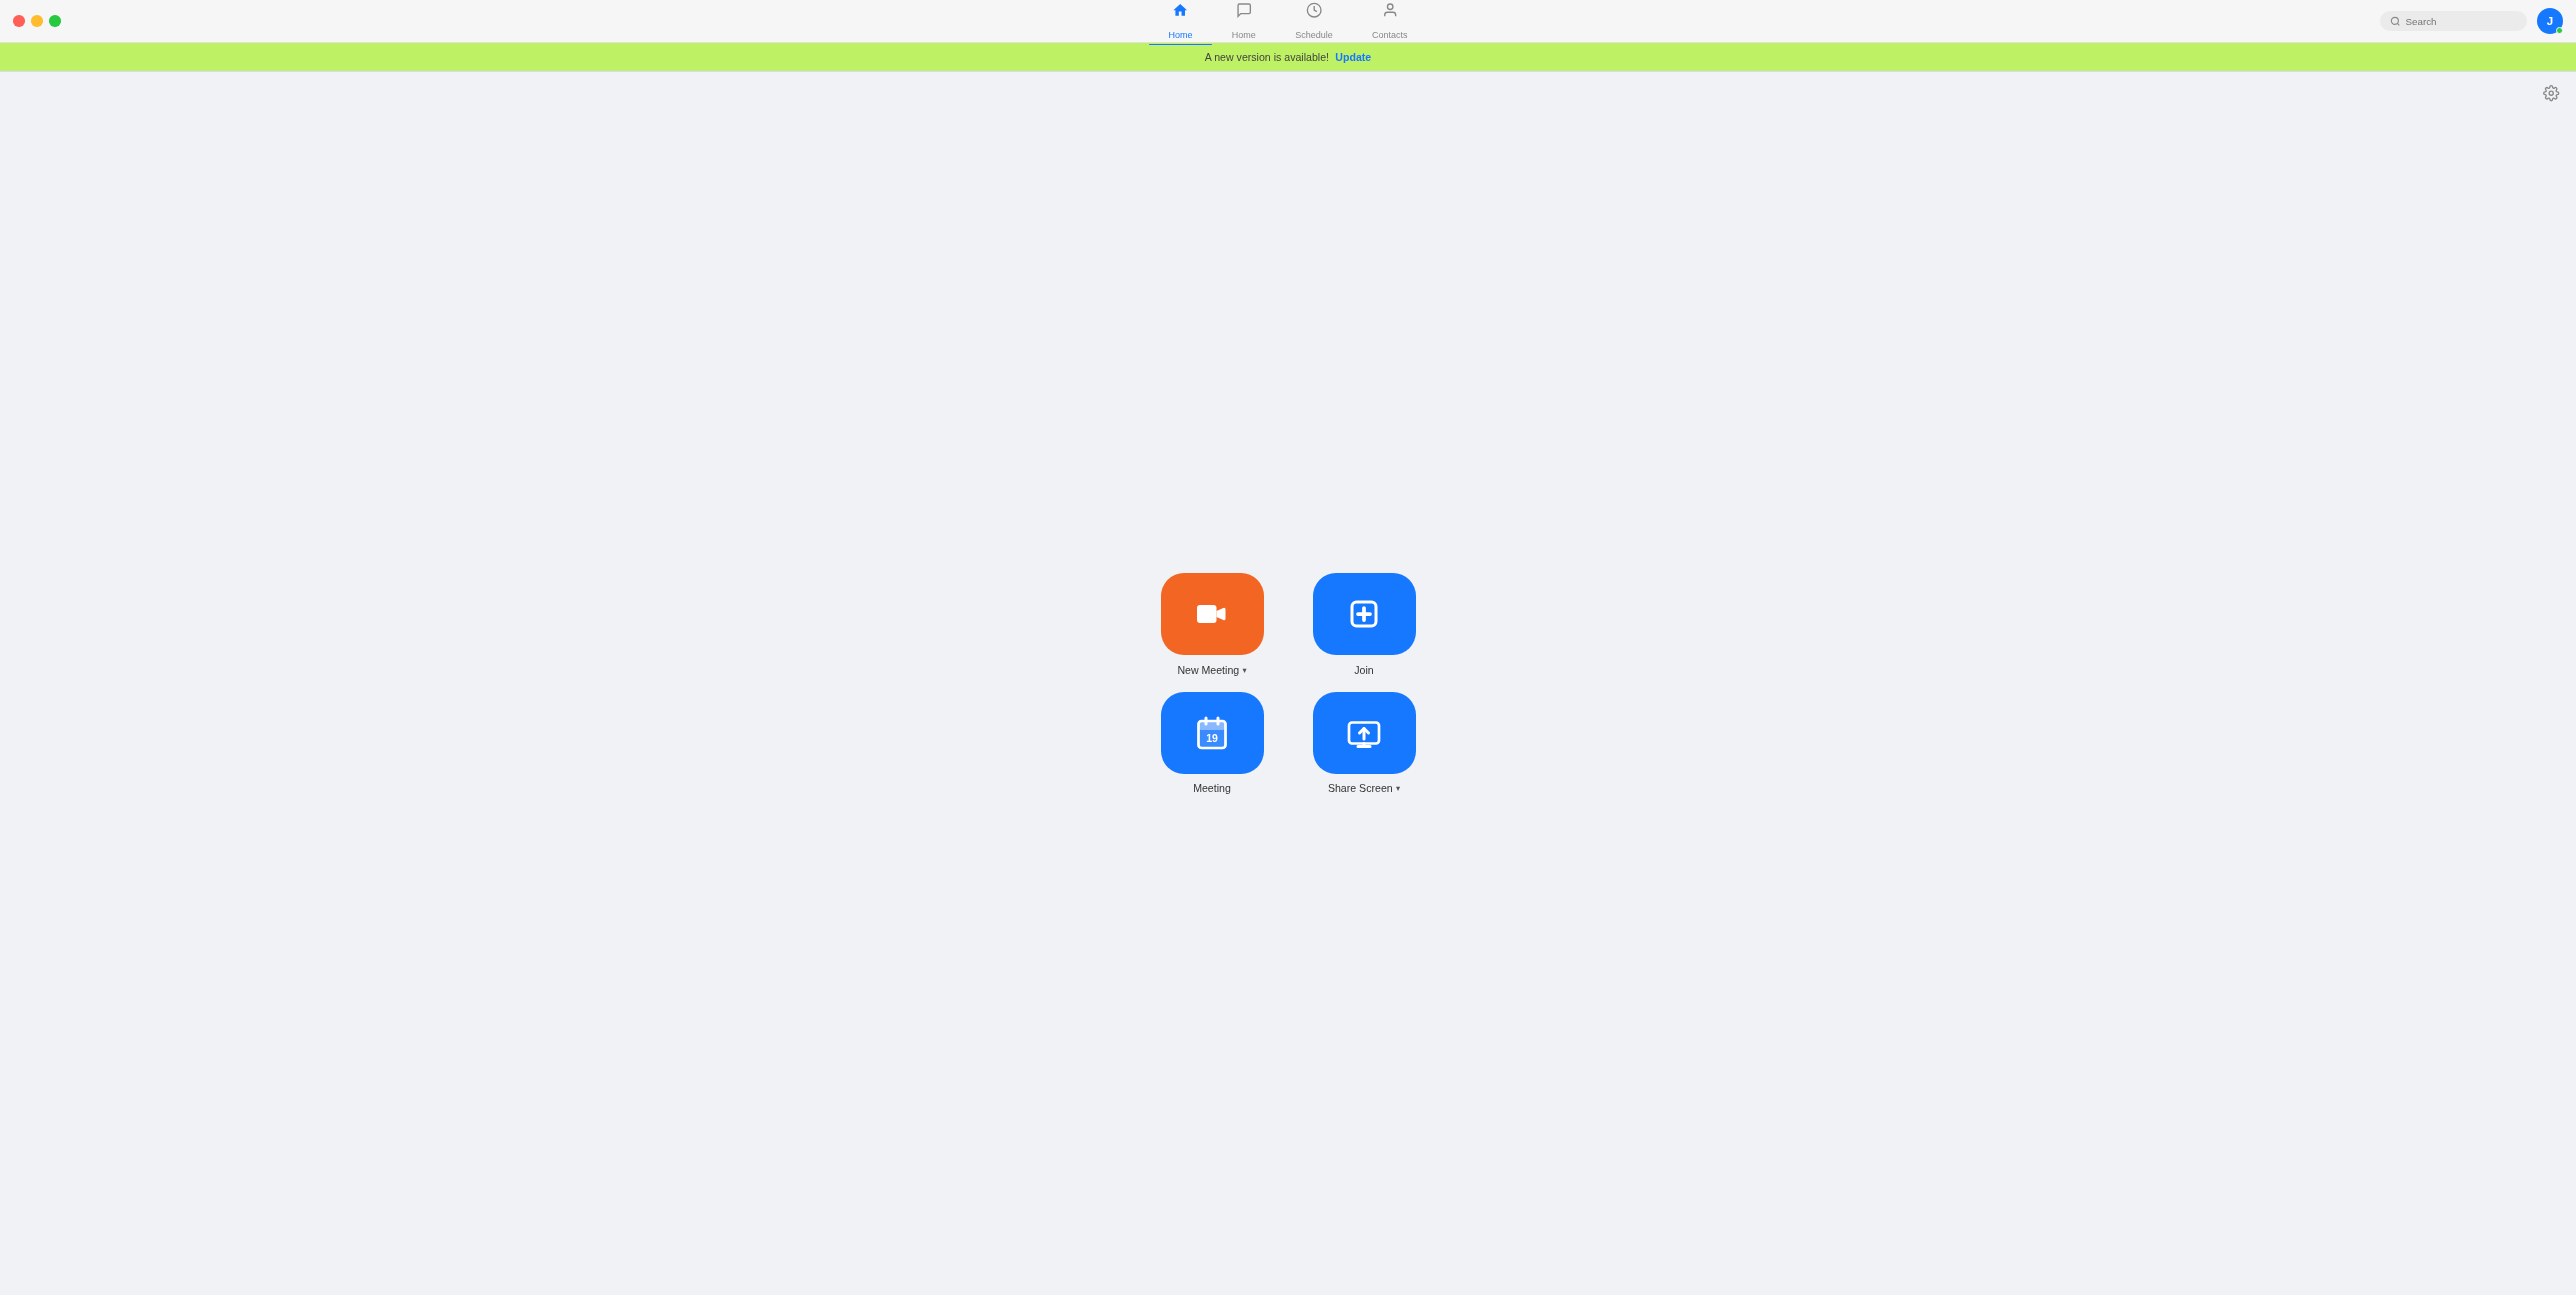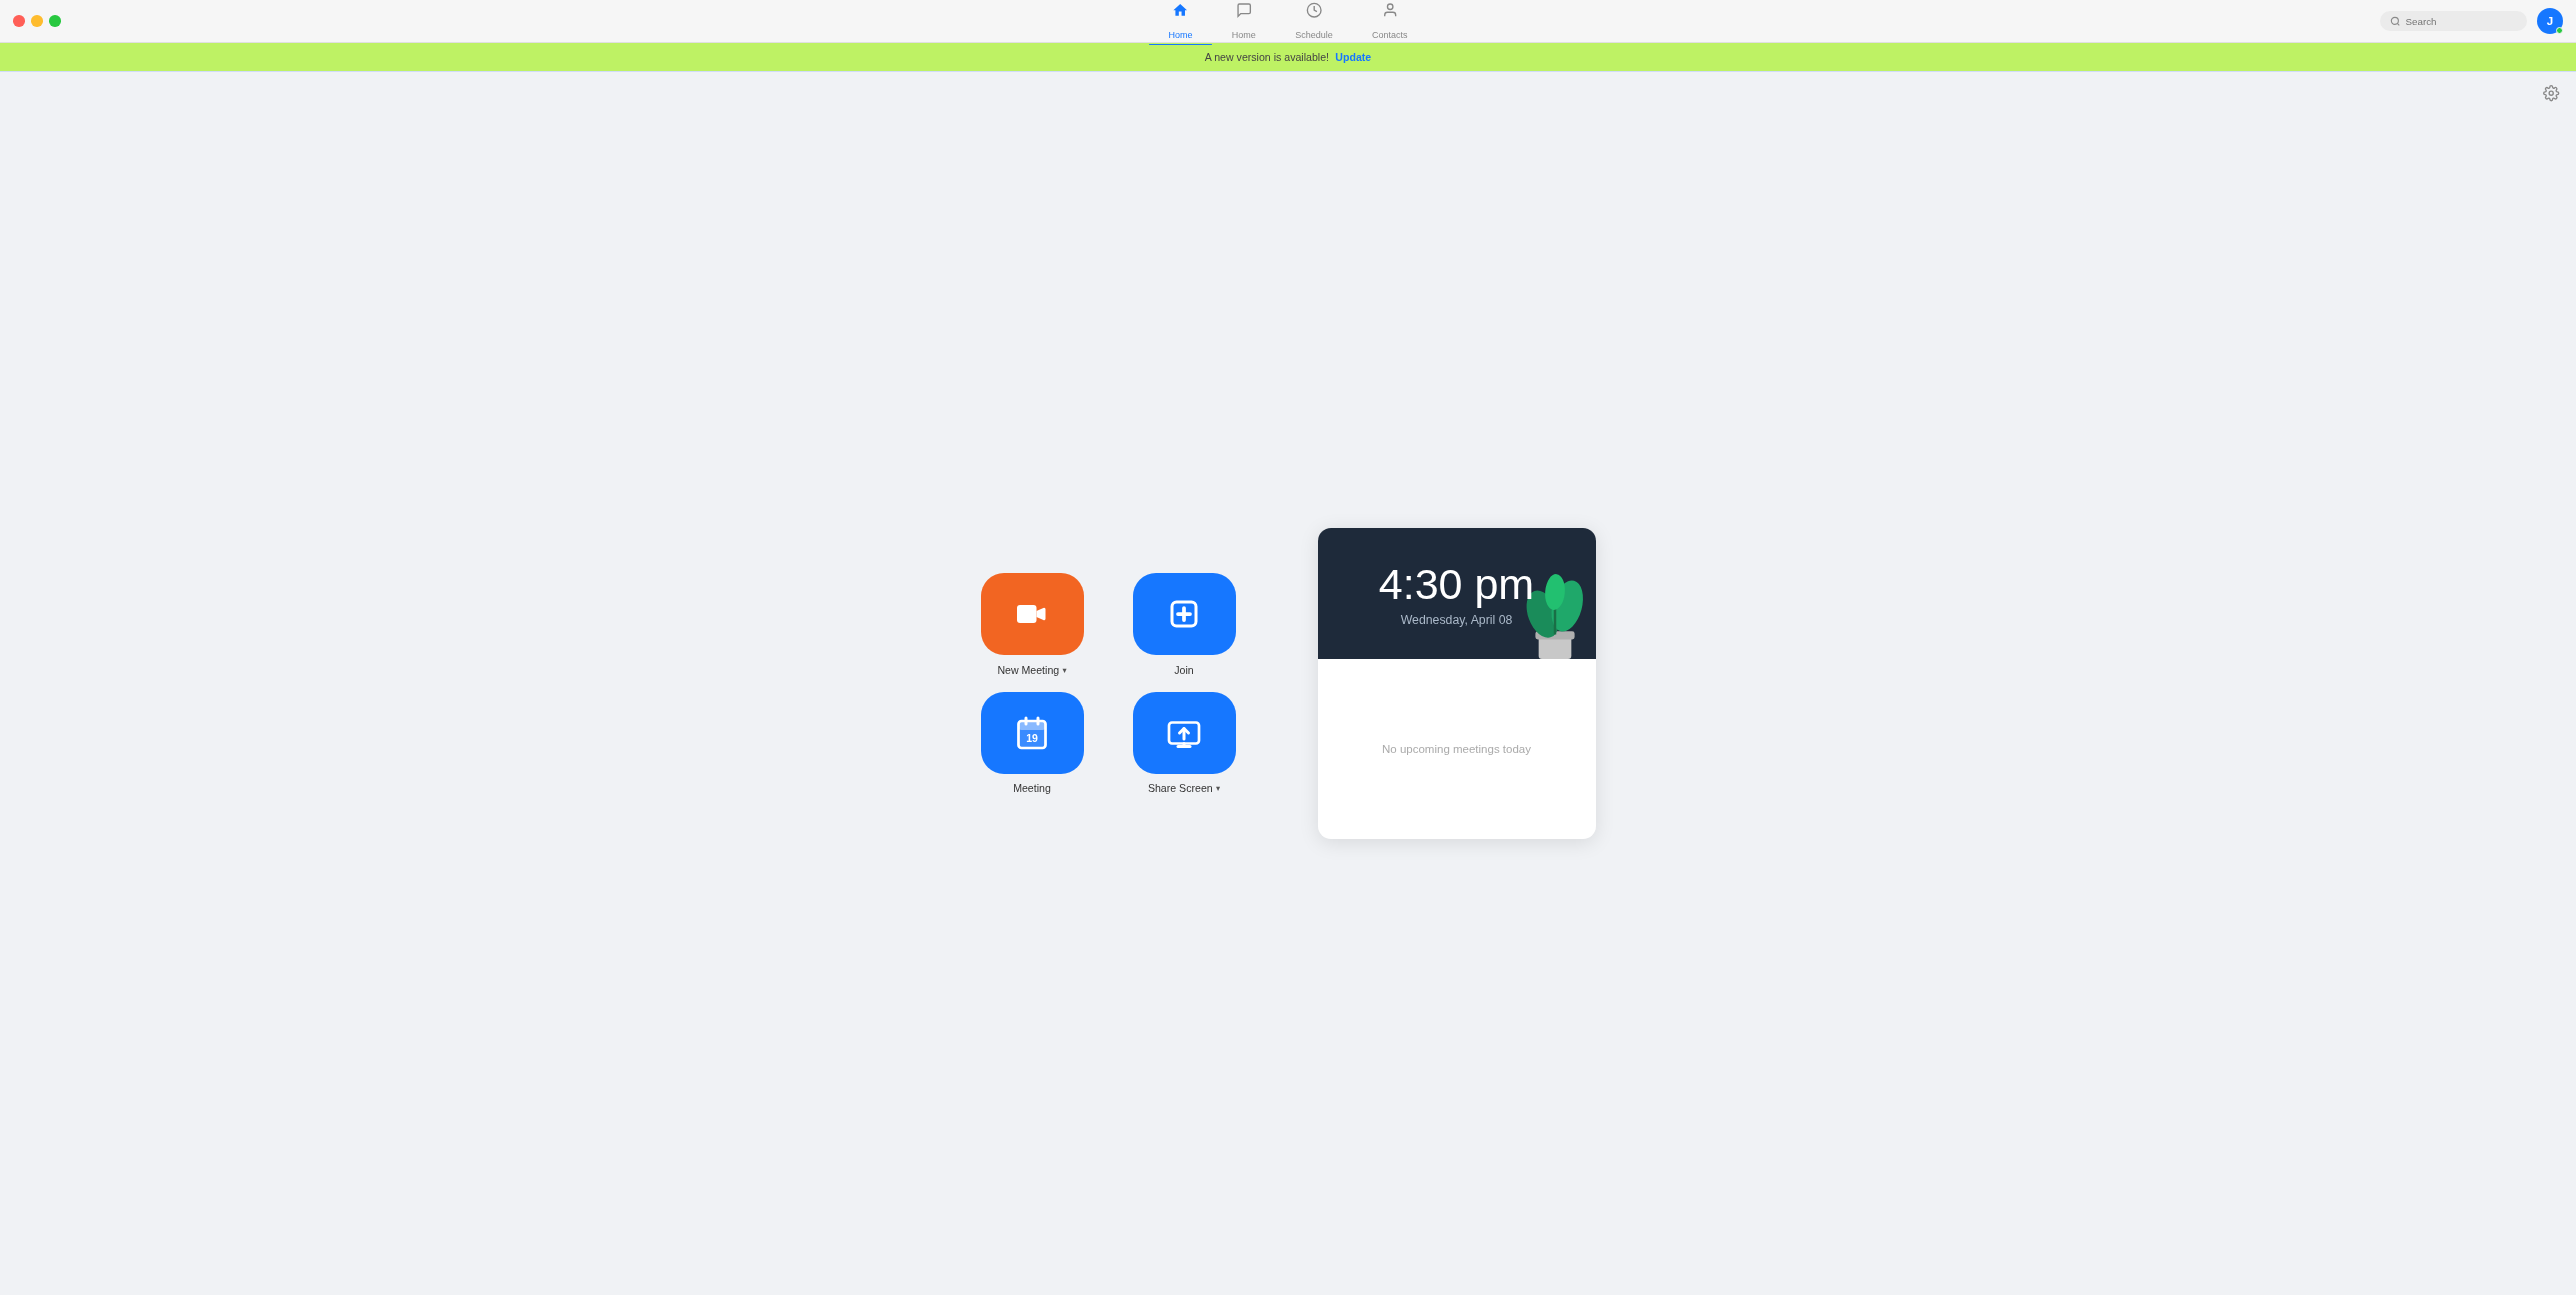--- a/index.html
+++ b/index.html
@@ -392,40 +392,15 @@
           <line x1="12" y1="19" x2="12" y2="21" stroke="white" stroke-width="2" stroke-linecap="round"></line>
         </svg>
       </div>
       <div class="action-label">
         <span>Share Screen</span>
         <span class="chevron-down">▾</span>
       </div>
     </div>
   </div>
 
-  <div class="clock-card">
-    <div class="clock-header">
-      <div class="clock-time">4:30 pm</div>
-      <div class="clock-date">Wednesday, April 08</div>
-
-      <div class="plant-deco">
-        <svg width="82" height="98" viewBox="0 0 100 120">
-
-          <rect x="30" y="90" width="40" height="30" rx="4" fill="#c8c8c8"></rect>
-          <rect x="26" y="86" width="48" height="10" rx="3" fill="#b0b0b0"></rect>
-
-          <ellipse cx="35" cy="65" rx="18" ry="30" fill="#1a8c5a" transform="rotate(-20 35 65)"></ellipse>
-
-          <ellipse cx="65" cy="55" rx="18" ry="32" fill="#1fa86a" transform="rotate(15 65 55)"></ellipse>
-
-          <line x1="50" y1="90" x2="50" y2="50" stroke="#1a6e46" stroke-width="3"></line>
-
-          <ellipse cx="50" cy="38" rx="12" ry="22" fill="#22c070" transform="rotate(5 50 38)"></ellipse>
-        </svg>
-      </div>
-    </div>
-    <div class="clock-body">
-      <div class="no-meetings-text">No upcoming meetings today</div>
-    </div>
-  </div>
 
 </div>
 
 
 </body></html>

